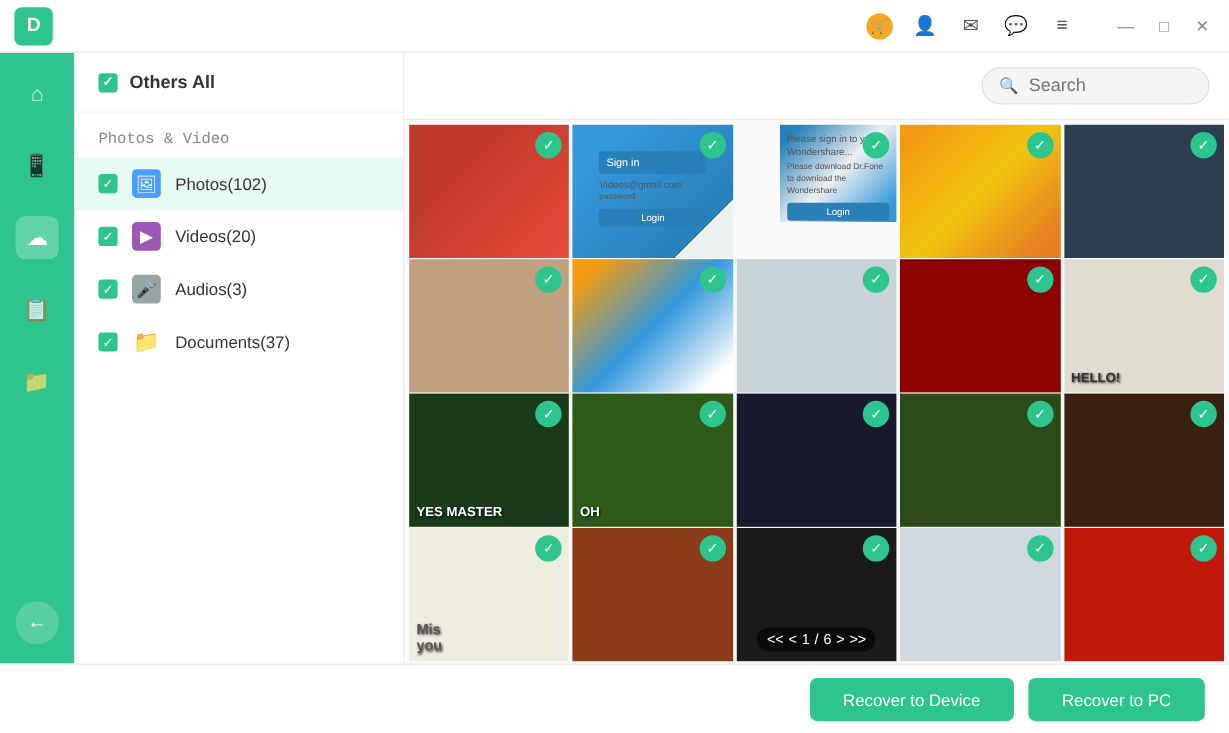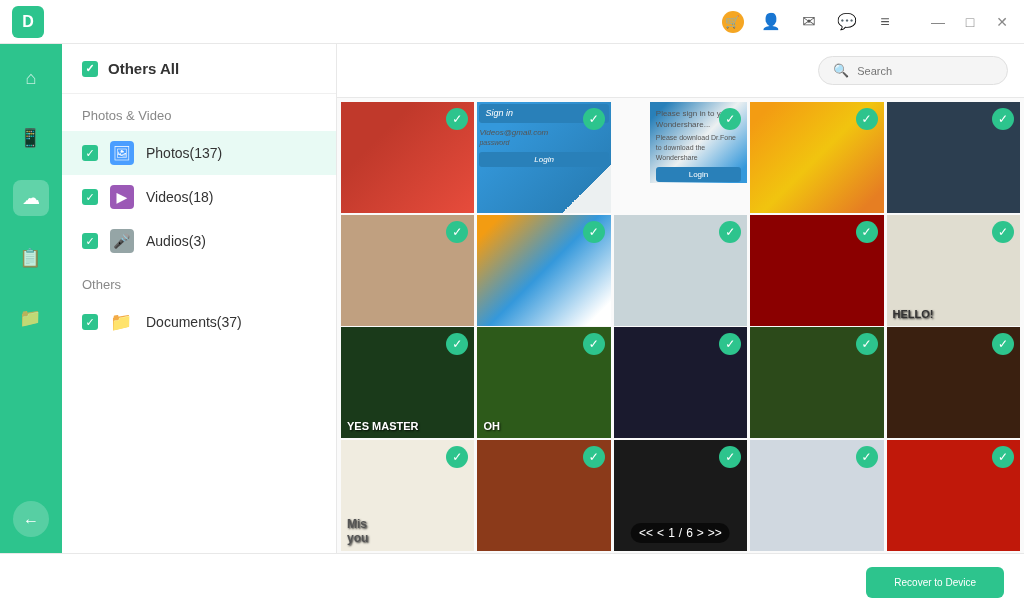--- a/index.html
+++ b/index.html
@@ -87,20 +87,21 @@
       font-size: 15px;
       font-weight: 600;
       color: #333;
       border-bottom: 1px solid #f0f0f0;
     }
     .sidebar-section-title {
       padding: 14px 20px 8px;
       font-size: 13px;
       color: #888;
       font-weight: 500;
+      font-family: Liberation Mono, monospace;
     }
     .sidebar-item {
       padding: 10px 20px;
       display: flex;
       align-items: center;
       gap: 12px;
       cursor: pointer;
       font-size: 14px;
       color: #333;
     }
@@ -149,21 +150,21 @@
       border: 1px solid #e0e0e0;
       border-radius: 20px;
       padding: 6px 14px;
       gap: 8px;
       width: 190px;
     }
     .search-box input {
       border: none;
       background: transparent;
       outline: none;
-      font-size: 11px;
+      font-size: 15px;
       color: #555;
       width: 100%;
     }
     .search-icon { color: #aaa; font-size: 13px; }
 
     
     .photo-grid {
       flex: 1;
       overflow-y: auto;
       padding: 4px;
@@ -217,21 +218,21 @@
       justify-content: flex-end;
       padding: 0 20px;
       gap: 12px;
       flex-shrink: 0;
     }
     .btn-recover {
       padding: 10px 28px;
       border-radius: 6px;
       border: none;
       cursor: pointer;
-      font-size: 10px;
+      font-size: 14px;
       font-weight: 500;
       background: #2dc48d;
       color: white;
     }
 
     
     .photo-bg-1 { background: linear-gradient(135deg, #c0392b 30%, #e74c3c 100%); }
     .photo-bg-2 { background: linear-gradient(135deg, #3498db 20%, #2980b9 80%, #ecf0f1 80%); }
     .photo-bg-3 { background: linear-gradient(135deg, #2980b9 10%, #ecf0f1 50%, #3498db 90%); margin-left: 36px; }
     .photo-bg-4 { background: linear-gradient(135deg, #f39c12 10%, #f1c40f 50%, #e67e22 90%); }
@@ -283,36 +284,35 @@
     <div class="sidebar-select-all">
       <div class="checkbox-green">✓</div>
       <span>Others All</span>
     </div>
 
     <div class="sidebar-section-title">Photos &amp; Video</div>
 
     <div class="sidebar-item active">
       <div class="checkbox-green">✓</div>
       <div class="item-icon blue">🖼</div>
-      <span>Photos(137)</span>
+      <span>Photos(102)</span>
     </div>
 
     <div class="sidebar-item">
       <div class="checkbox-green">✓</div>
       <div class="item-icon purple">▶</div>
-      <span>Videos(18)</span>
+      <span>Videos(20)</span>
     </div>
 
     <div class="sidebar-item">
       <div class="checkbox-green">✓</div>
       <div class="item-icon gray">🎤</div>
       <span>Audios(3)</span>
     </div>
 
-    <div class="sidebar-section-title">Others</div>
 
     <div class="sidebar-item">
       <div class="checkbox-green">✓</div>
       <div class="item-icon yellow">📁</div>
       <span>Documents(37)</span>
     </div>
   </div>
 
   <div class="content-area">
 
@@ -322,21 +322,21 @@
         <input type="text" placeholder="Search" style="">
       </div>
     </div>
 
     <div class="photo-grid">
 
       <div class="photo-item photo-bg-1">
         <div class="photo-check">✓</div>
       </div>
       <div class="photo-item photo-bg-2">
-        <div style="padding:2px;font-size:9px;color:#333;line-height:1.4;font-style:italic;">
+        <div style="padding:22px;font-size:9px;color:#333;line-height:1.4;">
           <div style="background:#2980b9;color:white;padding:3px 6px;border-radius:3px;font-size:9px;margin-bottom:4px;">Sign in</div>
           <div style="font-size:8px;color:#555;">Videos@gmail.com</div>
           <div style="font-size:7px;color:#555;">password</div>
           <div style="background:#2980b9;color:white;padding:2px 6px;border-radius:3px;font-size:8px;margin-top:4px;text-align:center;">Login</div>
         </div>
         <div class="photo-check">✓</div>
       </div>
       <div class="photo-item photo-bg-3">
         <div style="padding:6px;font-size:8px;color:#333;line-height:1.4;">
           <div style="font-size:8px;color:#555;margin-bottom:3px;">Please sign in to your Wondershare...</div>
@@ -412,13 +412,14 @@
       </div>
       <div class="photo-item" style="background:#c0180a;">
         <div class="photo-check">✓</div>
       </div>
     </div>
   </div>
 </div>
 
 <div class="bottom-bar">
   <button class="btn-recover">Recover to Device</button>
+  <button class="btn-recover">Recover to PC</button>
 </div>
 
 </body></html>

